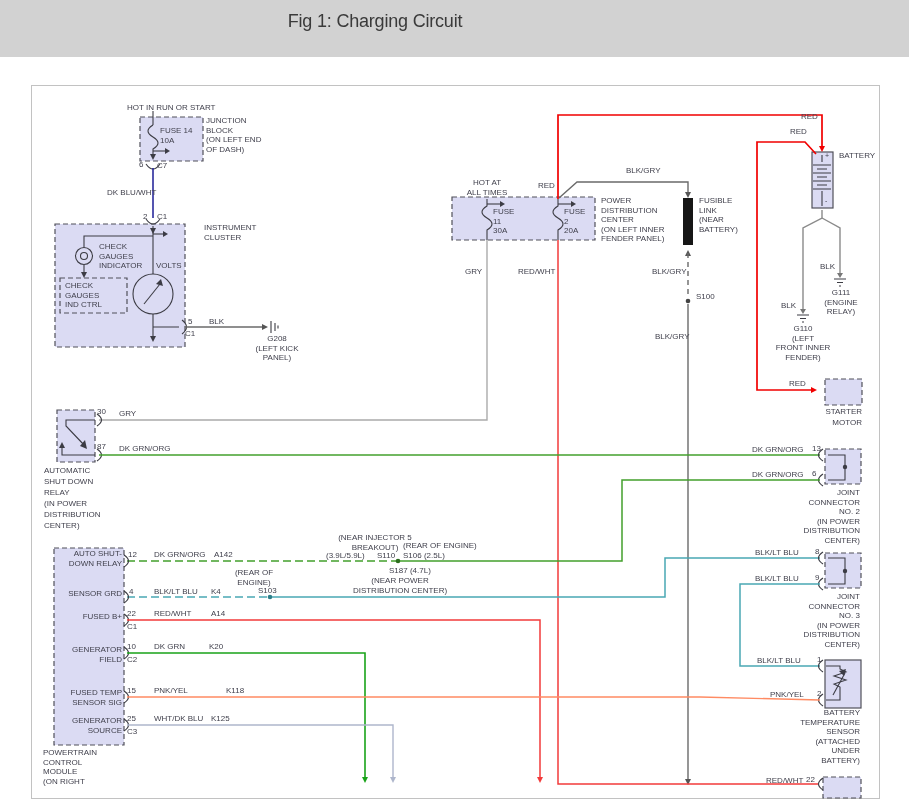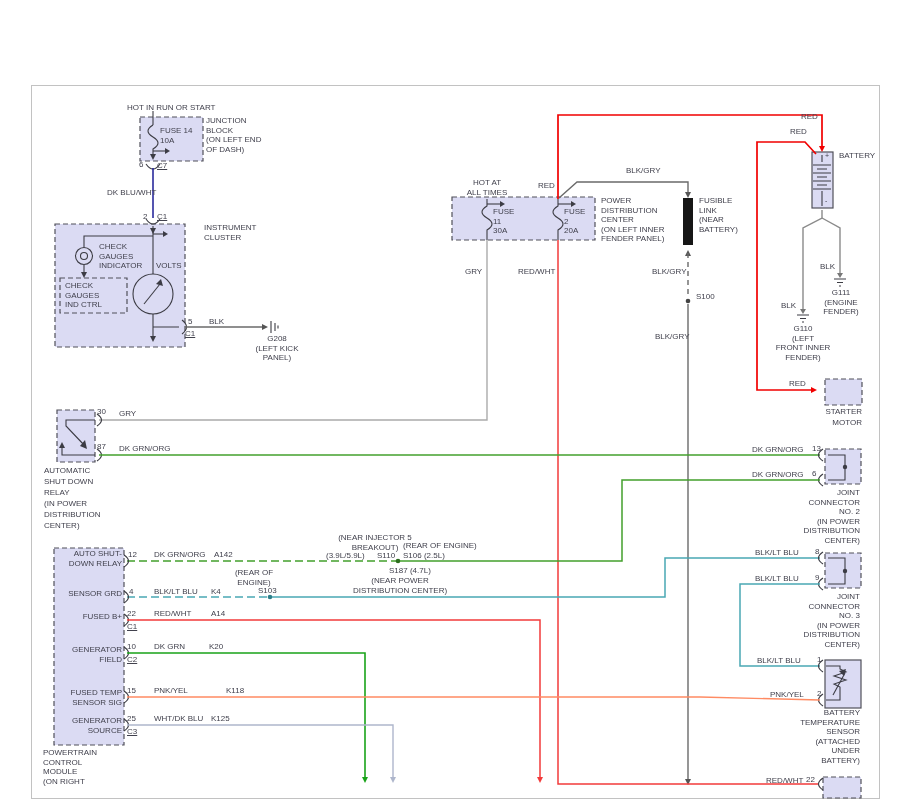--- a/index.html
+++ b/index.html
@@ -4,21 +4,21 @@
 <style>
   html,body{margin:0;padding:0;background:#fff;}
   #page{position:relative;width:909px;height:799px;overflow:hidden;background:#fff;
         font-family:"Liberation Sans",sans-serif;}
   .hdr{position:absolute;left:0;top:0;width:909px;height:57px;background:#d2d2d2;}
   .hdr-title{position:absolute;left:0;top:11px;width:750px;text-align:center;
              font-size:18px;color:#3a3a3a;letter-spacing:-0.2px;}
   svg{position:absolute;left:0;top:0;}
   .lbl{position:absolute;font-size:8px;color:#41414d;white-space:pre-line;
        line-height:9.5px;letter-spacing:0;}
-  .c{text-align:center;} .r{text-align:right;} .u{text-decoration:underline;}
+  .c{text-align:center;} .r{text-align:right;} .u{}
   .s7{font-size:7px;line-height:8px;}
   
   .bx{fill:#dbdbf3;stroke:#50505a;stroke-width:1.2;}
   .d{stroke-dasharray:5,3;}
   .nf{fill:none;}
   .wi{stroke:#3c3c44;stroke-width:1.1;fill:none;}
   .w-red{stroke:#f10000;stroke-width:1.7;fill:none;}
   .w-redwht{stroke:#f23b3b;stroke-width:1.5;fill:none;}
   .w-gry{stroke:#ababab;stroke-width:1.4;fill:none;}
   .w-blkgry{stroke:#6a6a6a;stroke-width:1.4;fill:none;}
@@ -30,20 +30,23 @@
   .w-pnkyel{stroke:#ff8b63;stroke-width:1.4;fill:none;}
   .w-whtblu{stroke:#aeb6cc;stroke-width:1.4;fill:none;}
   .dsh{stroke-dasharray:8,4;}
   .dsh2{stroke-dasharray:5,4;}
 </style>
 </head>
 <body>
 
 <div id="page">
 
+  <div class="hdr">
+    <div class="hdr-title">Fig 1: Charging Circuit</div>
+  </div>
 
   <svg width="909" height="799" viewBox="0 0 909 799">
 
     <rect x="31.5" y="85.5" width="848" height="713" fill="#fff" stroke="#c2c2c2" stroke-width="1"></rect>
 
     <g>
       <rect class="bx d" x="140" y="117" width="63" height="44"></rect>
       <rect class="bx d" x="55" y="224" width="130" height="123"></rect>
       <rect class="bx d nf" x="60" y="278" width="67" height="35"></rect>
       <rect class="bx d" x="452" y="197" width="143" height="43"></rect>
@@ -259,21 +262,21 @@
   <div class="lbl" style="left:655px;top:332px">BLK/GRY</div>
 
   <div class="lbl" style="left:801px;top:112px">RED</div>
   <div class="lbl" style="left:790px;top:127px">RED</div>
   <div class="lbl" style="left:839px;top:151px">BATTERY</div>
   <div class="lbl s7" style="left:825px;top:152px">+</div>
   <div class="lbl s7" style="left:825px;top:197px">-</div>
   <div class="lbl" style="left:820px;top:262px">BLK</div>
   <div class="lbl c" style="left:813px;top:288px;width:56px">G111
 (ENGINE
-FENDER)</div>
+RELAY)</div>
   <div class="lbl" style="left:781px;top:301px">BLK</div>
   <div class="lbl c" style="left:771px;top:324px;width:64px">G110
 (LEFT
 FRONT INNER
 FENDER)</div>
 
   <div class="lbl" style="left:789px;top:379px">RED</div>
   <div class="lbl r" style="left:812px;top:406px;width:50px;line-height:11px">STARTER
 MOTOR</div>
 

